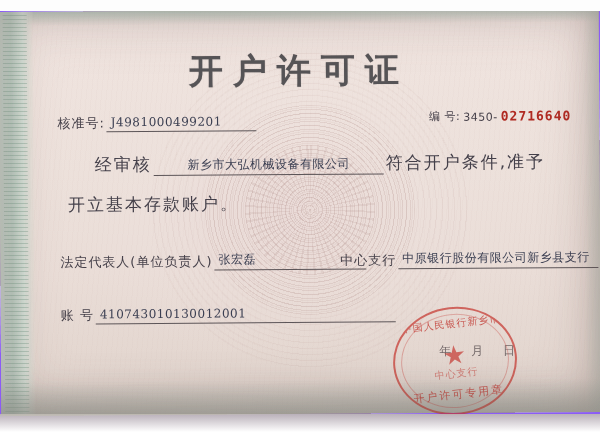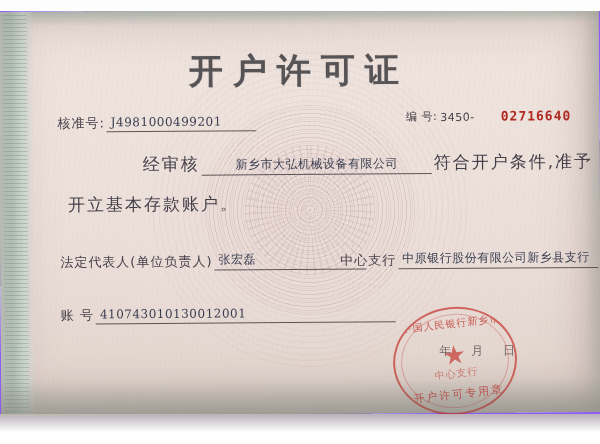--- a/index.html
+++ b/index.html
@@ -208,36 +208,34 @@
     color: #46414a;
     letter-spacing: 0.5px;
     text-align: right;
   }
   .serial-number {
     font-family: "DejaVu Sans Mono", "Liberation Mono", monospace;
     font-size: 13px;
     font-weight: bold;
     color: #b02a22;
     letter-spacing: 1px;
-    margin-left: 23px;
   }
 
   
   #body-line1 {
     left: 95px;
     top: 142px;
     display: flex;
     align-items: flex-end;
     gap: 2px;
   }
   #body-line1 .lead {
     font-size: 17px;
     letter-spacing: 2px;
     color: #44404a;
-    margin-left: 48px;
   }
   #body-line1 .underline { width: 230px; text-align: center; padding-left: 0; }
   #body-line1 .underline .hand { font-size: 12px; }
   #body-line1 .tail {
     font-size: 17px;
     letter-spacing: 2px;
     color: #44404a;
   }
 
   

